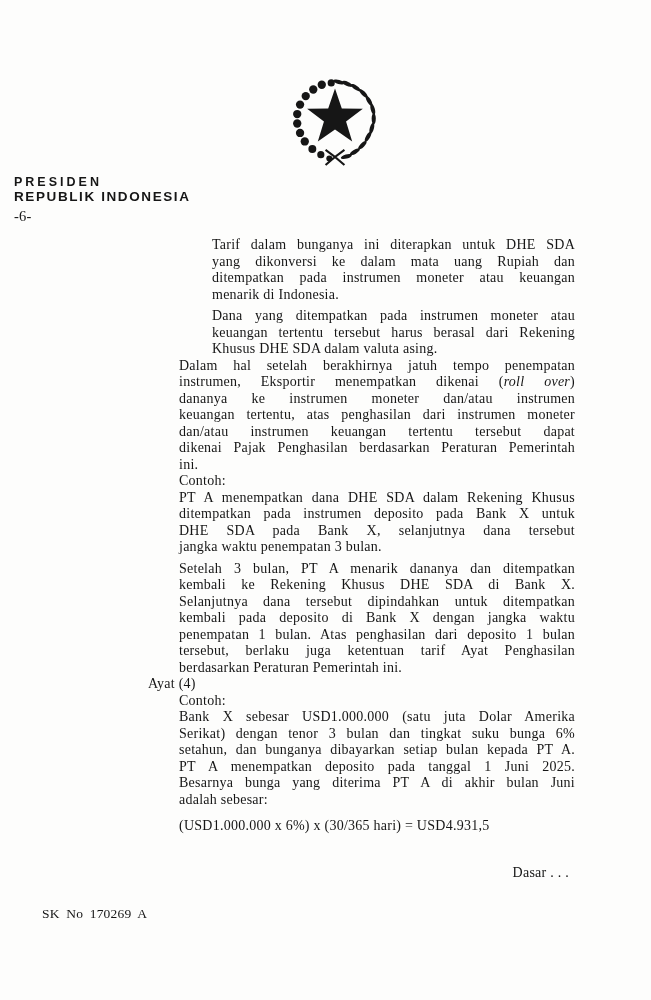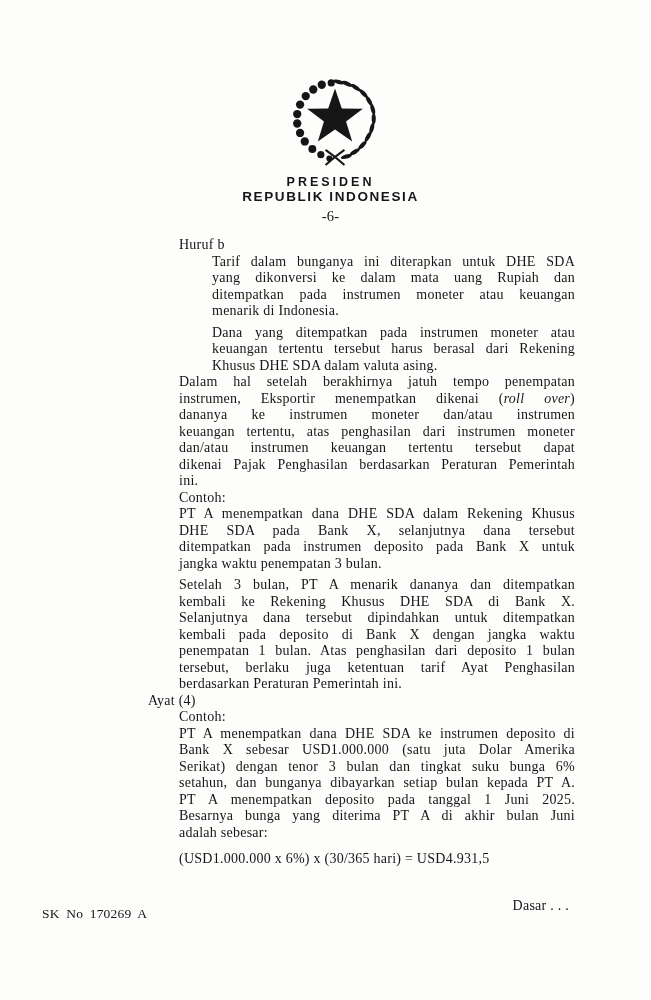--- a/index.html
+++ b/index.html
@@ -13,21 +13,21 @@
     color: var(--ink);
     font-family: "Liberation Serif", "DejaVu Serif", serif;
     font-size: 14px;
     line-height: 16.5px;
     letter-spacing: 0.25px;
     overflow: hidden;
   }
   
   .letterhead {
     position: absolute; top: 76px; left: 0; right: 4px;
-    text-align: center;
+    text-align: left;
   }
   .seal { display: block; margin: 0 auto 4px auto; margin-left: 284px; }
   .lh-title1 {
     font-family: "Liberation Sans", sans-serif;
     font-weight: 700; font-size: 12.5px; line-height: 14px;
     letter-spacing: 3px; padding-left: 14px;
   }
   .lh-title2 {
     font-family: "Liberation Sans", sans-serif;
     font-weight: 700; font-size: 13.5px; line-height: 15px;
@@ -92,21 +92,20 @@
 
       <path d="M44,94 Q54,85 64,78 M64,94 Q54,85 44,78" stroke="#161616" stroke-width="2.2" fill="none"></path>
     </svg>
     <div class="lh-title1">PRESIDEN</div>
     <div class="lh-title2">REPUBLIK INDONESIA</div>
     <div class="page-number">-6-</div>
   </div>
 
   <div class="content">
 
-    <div class="lvl1">Huruf b</div>
     <div class="lvl2">
       <div class="jl">Tarif dalam bunganya ini diterapkan untuk DHE SDA</div>
       <div class="jl">yang dikonversi ke dalam mata uang Rupiah dan</div>
       <div class="jl">ditempatkan pada instrumen moneter atau keuangan</div>
       <div class="jle">menarik di Indonesia.</div>
     </div>
     <div class="lvl2 gap">
       <div class="jl">Dana yang ditempatkan pada instrumen moneter atau</div>
       <div class="jl">keuangan tertentu tersebut harus berasal dari Rekening</div>
       <div class="jle">Khusus DHE SDA dalam valuta asing.</div>
@@ -117,38 +116,37 @@
       <div class="jl"><span>instrumen, Eksportir menempatkan dikenai (</span><span class="it">roll over</span><span>)</span></div>
       <div class="jl">dananya ke instrumen moneter dan/atau instrumen</div>
       <div class="jl">keuangan tertentu, atas penghasilan dari instrumen moneter</div>
       <div class="jl">dan/atau instrumen keuangan tertentu tersebut dapat</div>
       <div class="jl">dikenai Pajak Penghasilan berdasarkan Peraturan Pemerintah</div>
       <div class="jle">ini.</div>
     </div>
     <div class="lvl1">Contoh:</div>
     <div class="lvl1">
       <div class="jl">PT A menempatkan dana DHE SDA dalam Rekening Khusus</div>
+      <div class="jl">ditempatkan pada instrumen deposito pada Bank X untuk</div>
       <div class="jl">DHE SDA pada Bank X, selanjutnya dana tersebut</div>
-      <div class="jl">ditempatkan pada instrumen deposito pada Bank X untuk</div>
       <div class="jle">jangka waktu penempatan 3 bulan.</div>
     </div>
     <div class="lvl1 gap">
       <div class="jl">Setelah 3 bulan, PT A menarik dananya dan ditempatkan</div>
       <div class="jl">kembali ke Rekening Khusus DHE SDA di Bank X.</div>
       <div class="jl">Selanjutnya dana tersebut dipindahkan untuk ditempatkan</div>
       <div class="jl">kembali pada deposito di Bank X dengan jangka waktu</div>
       <div class="jl">penempatan 1 bulan. Atas penghasilan dari deposito 1 bulan</div>
       <div class="jl">tersebut, berlaku juga ketentuan tarif Ayat Penghasilan</div>
       <div class="jle">berdasarkan Peraturan Pemerintah ini.</div>
     </div>
 
     <div>Ayat (4)</div>
     <div class="lvl1">Contoh:</div>
     <div class="lvl1">
-      <div class="jl">PT A menempatkan dana DHE SDA ke instrumen deposito di</div>
       <div class="jl">Bank X sebesar USD1.000.000 (satu juta Dolar Amerika</div>
       <div class="jl">Serikat) dengan tenor 3 bulan dan tingkat suku bunga 6%</div>
       <div class="jl">setahun, dan bunganya dibayarkan setiap bulan kepada PT A.</div>
       <div class="jl">PT A menempatkan deposito pada tanggal 1 Juni 2025.</div>
       <div class="jl">Besarnya bunga yang diterima PT A di akhir bulan Juni</div>
       <div class="jle">adalah sebesar:</div>
     </div>
     <div class="lvl1 formula">(USD1.000.000 x 6%) x (30/365 hari) = USD4.931,5</div>
 
     <div class="catchword">Dasar . . .</div>

